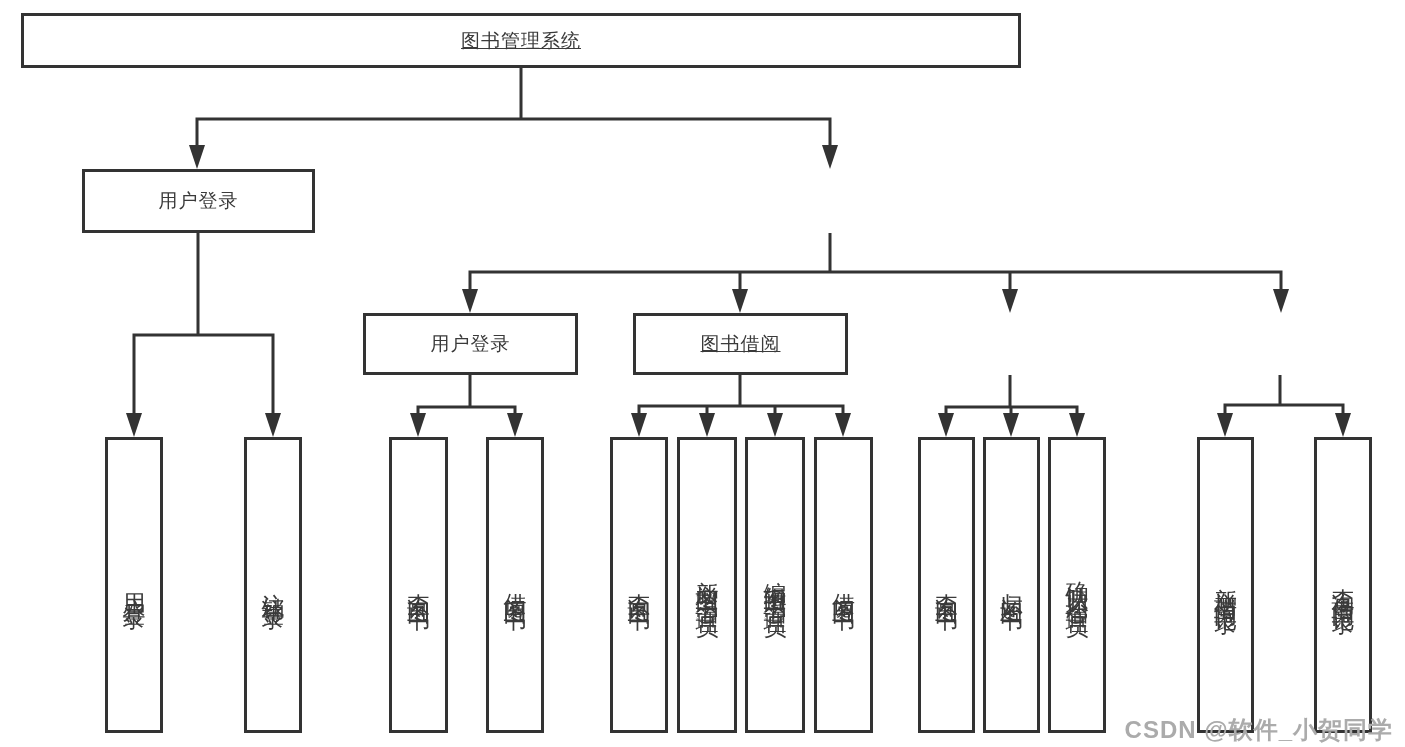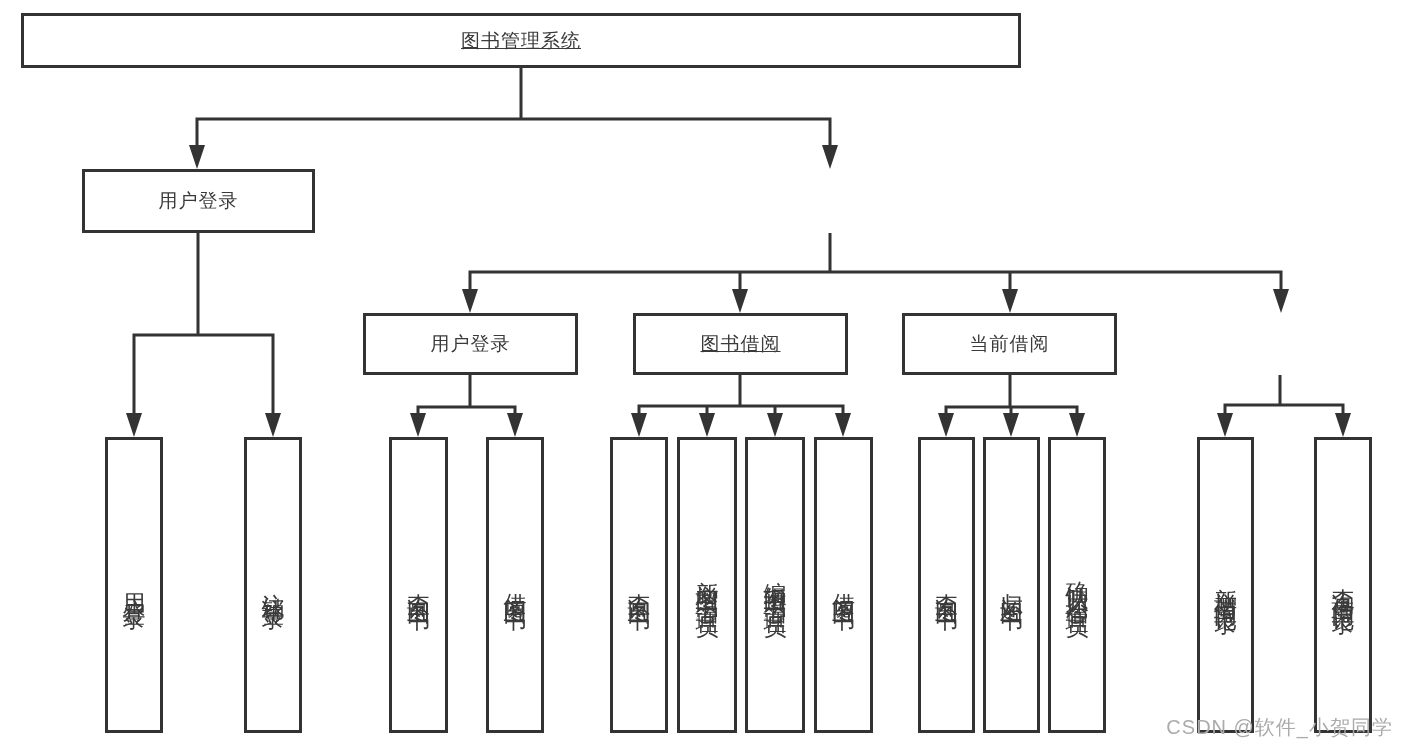--- a/index.html
+++ b/index.html
@@ -58,24 +58,25 @@
   .lf8  { left: 814px;  width: 59px; }
   .lf9  { left: 918px;  width: 57px; }
   .lf10 { left: 983px;  width: 57px; }
   .lf11 { left: 1048px; width: 58px; }
   .lf12 { left: 1197px; width: 57px; }
   .lf13 { left: 1314px; width: 58px; }
   .watermark {
     position: absolute;
     right: 12px;
     top: 714px;
-    font-size: 20px;
+    font-size: 24px;
     color: #ababab;
     letter-spacing: 1px;
     white-space: nowrap;
+    font-weight: bold;
   }
 </style>
 </head>
 <body>
 
 <div id="canvas">
 
   <svg id="connectors" viewBox="0 0 1405 747" xmlns="http://www.w3.org/2000/svg">
     <defs>
       <polygon id="arw" points="-8,-24 8,-24 0,0" fill="#333333"></polygon>
@@ -117,21 +118,20 @@
     <use href="#arw" transform="translate(1225,437)"></use>
     <use href="#arw" transform="translate(1343,437)"></use>
   </svg>
 
   <div class="box hbox n-root">图书管理系统</div>
 
   <div class="box hbox n-ulogin">用户登录</div>
 
   <div class="box hbox l3 n-rec">用户登录</div>
   <div class="box hbox l3 n-bor">图书借阅</div>
-  <div class="box hbox l3 n-cur">当前借阅</div>
 
   <div class="box leaf lf lf1">用户登录</div>
   <div class="box leaf lf lf2">注销登录</div>
   <div class="box leaf lf lf3">查询图书</div>
   <div class="box leaf lf lf4">借阅图书</div>
   <div class="box leaf lf lf5">查询图书</div>
   <div class="box leaf lf lf6">新增图书（管理员）</div>
   <div class="box leaf lf lf7">编辑图书（管理员）</div>
   <div class="box leaf lf lf8">借阅图书</div>
   <div class="box leaf lf lf9">查询图书</div>

